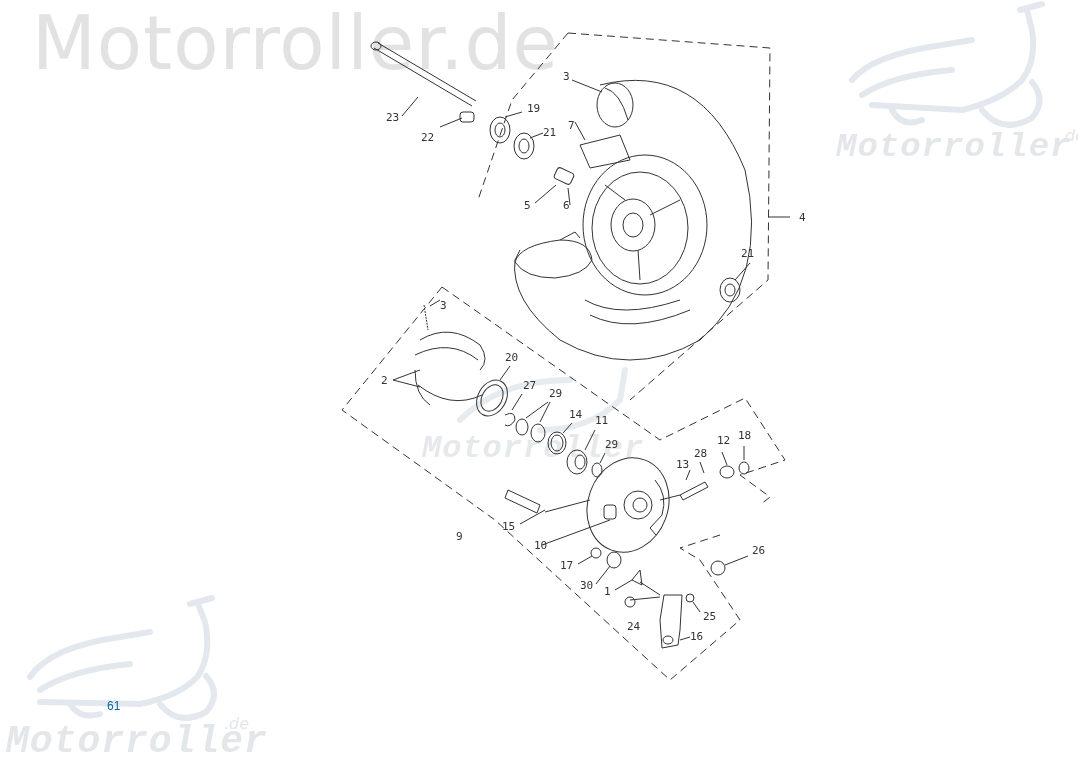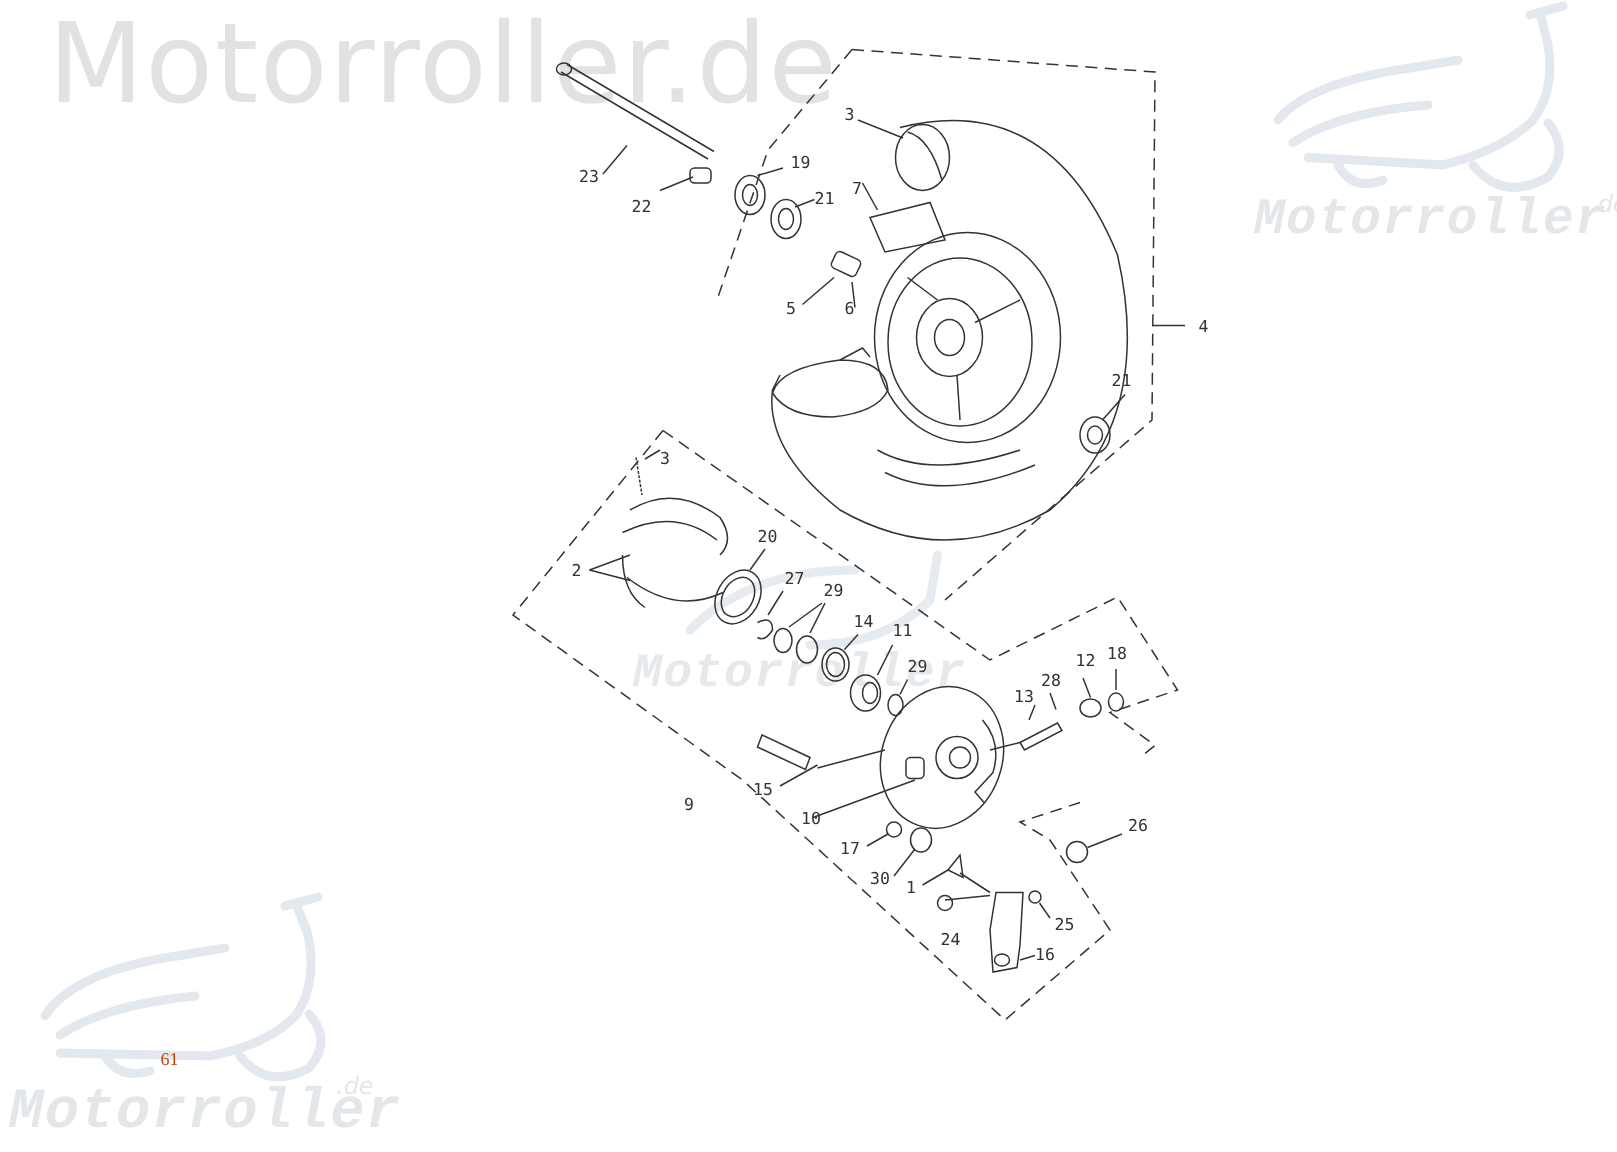--- a/index.html
+++ b/index.html
@@ -9,21 +9,21 @@
   .logo .name { position: absolute; font-family: Liberation Mono, monospace; font-style: italic; font-weight: bold; color: #e4e7ea; letter-spacing: 1px; }
   .logo .tld { position: absolute; font-family: "DejaVu Sans", sans-serif; font-style: italic; color: #e4e7ea; }
   .logo-tr { left: 832px; top: 0; width: 246px; height: 175px; }
   .logo-tr .name { left: 4px; top: 128px; font-size: 34px; }
   .logo-tr .tld { left: 228px; top: 126px; font-size: 16px; }
   .logo-bl { left: 0; top: 592px; width: 260px; height: 176px; }
   .logo-bl .name { left: 6px; top: 128px; font-size: 38px; }
   .logo-bl .tld { left: 224px; top: 122px; font-size: 16px; }
   .logo-mid { left: 420px; top: 360px; width: 240px; height: 110px; }
   .logo-mid .name { left: 2px; top: 70px; font-size: 32px; color: #e6e9ec; }
-  .page-num { position: absolute; left: 107px; top: 699px; font-size: 12px; color: #c2410c; font-family: Liberation Serif, serif; }
+  .page-num { position: absolute; left: 107px; top: 699px; font-size: 12px; color: #0369a1; font-family: Liberation Sans, sans-serif; }
   svg.diagram { position: absolute; left: 0; top: 0; }
   .lbl { font-family: "DejaVu Sans Mono", monospace; font-size: 11px; fill: #333; }
 </style>
 </head>
 <body>
 
 <div class="wm-text">Motorroller.de</div>
 
 <div class="logo logo-tr">
   <svg width="246" height="130" viewBox="0 0 246 130">

